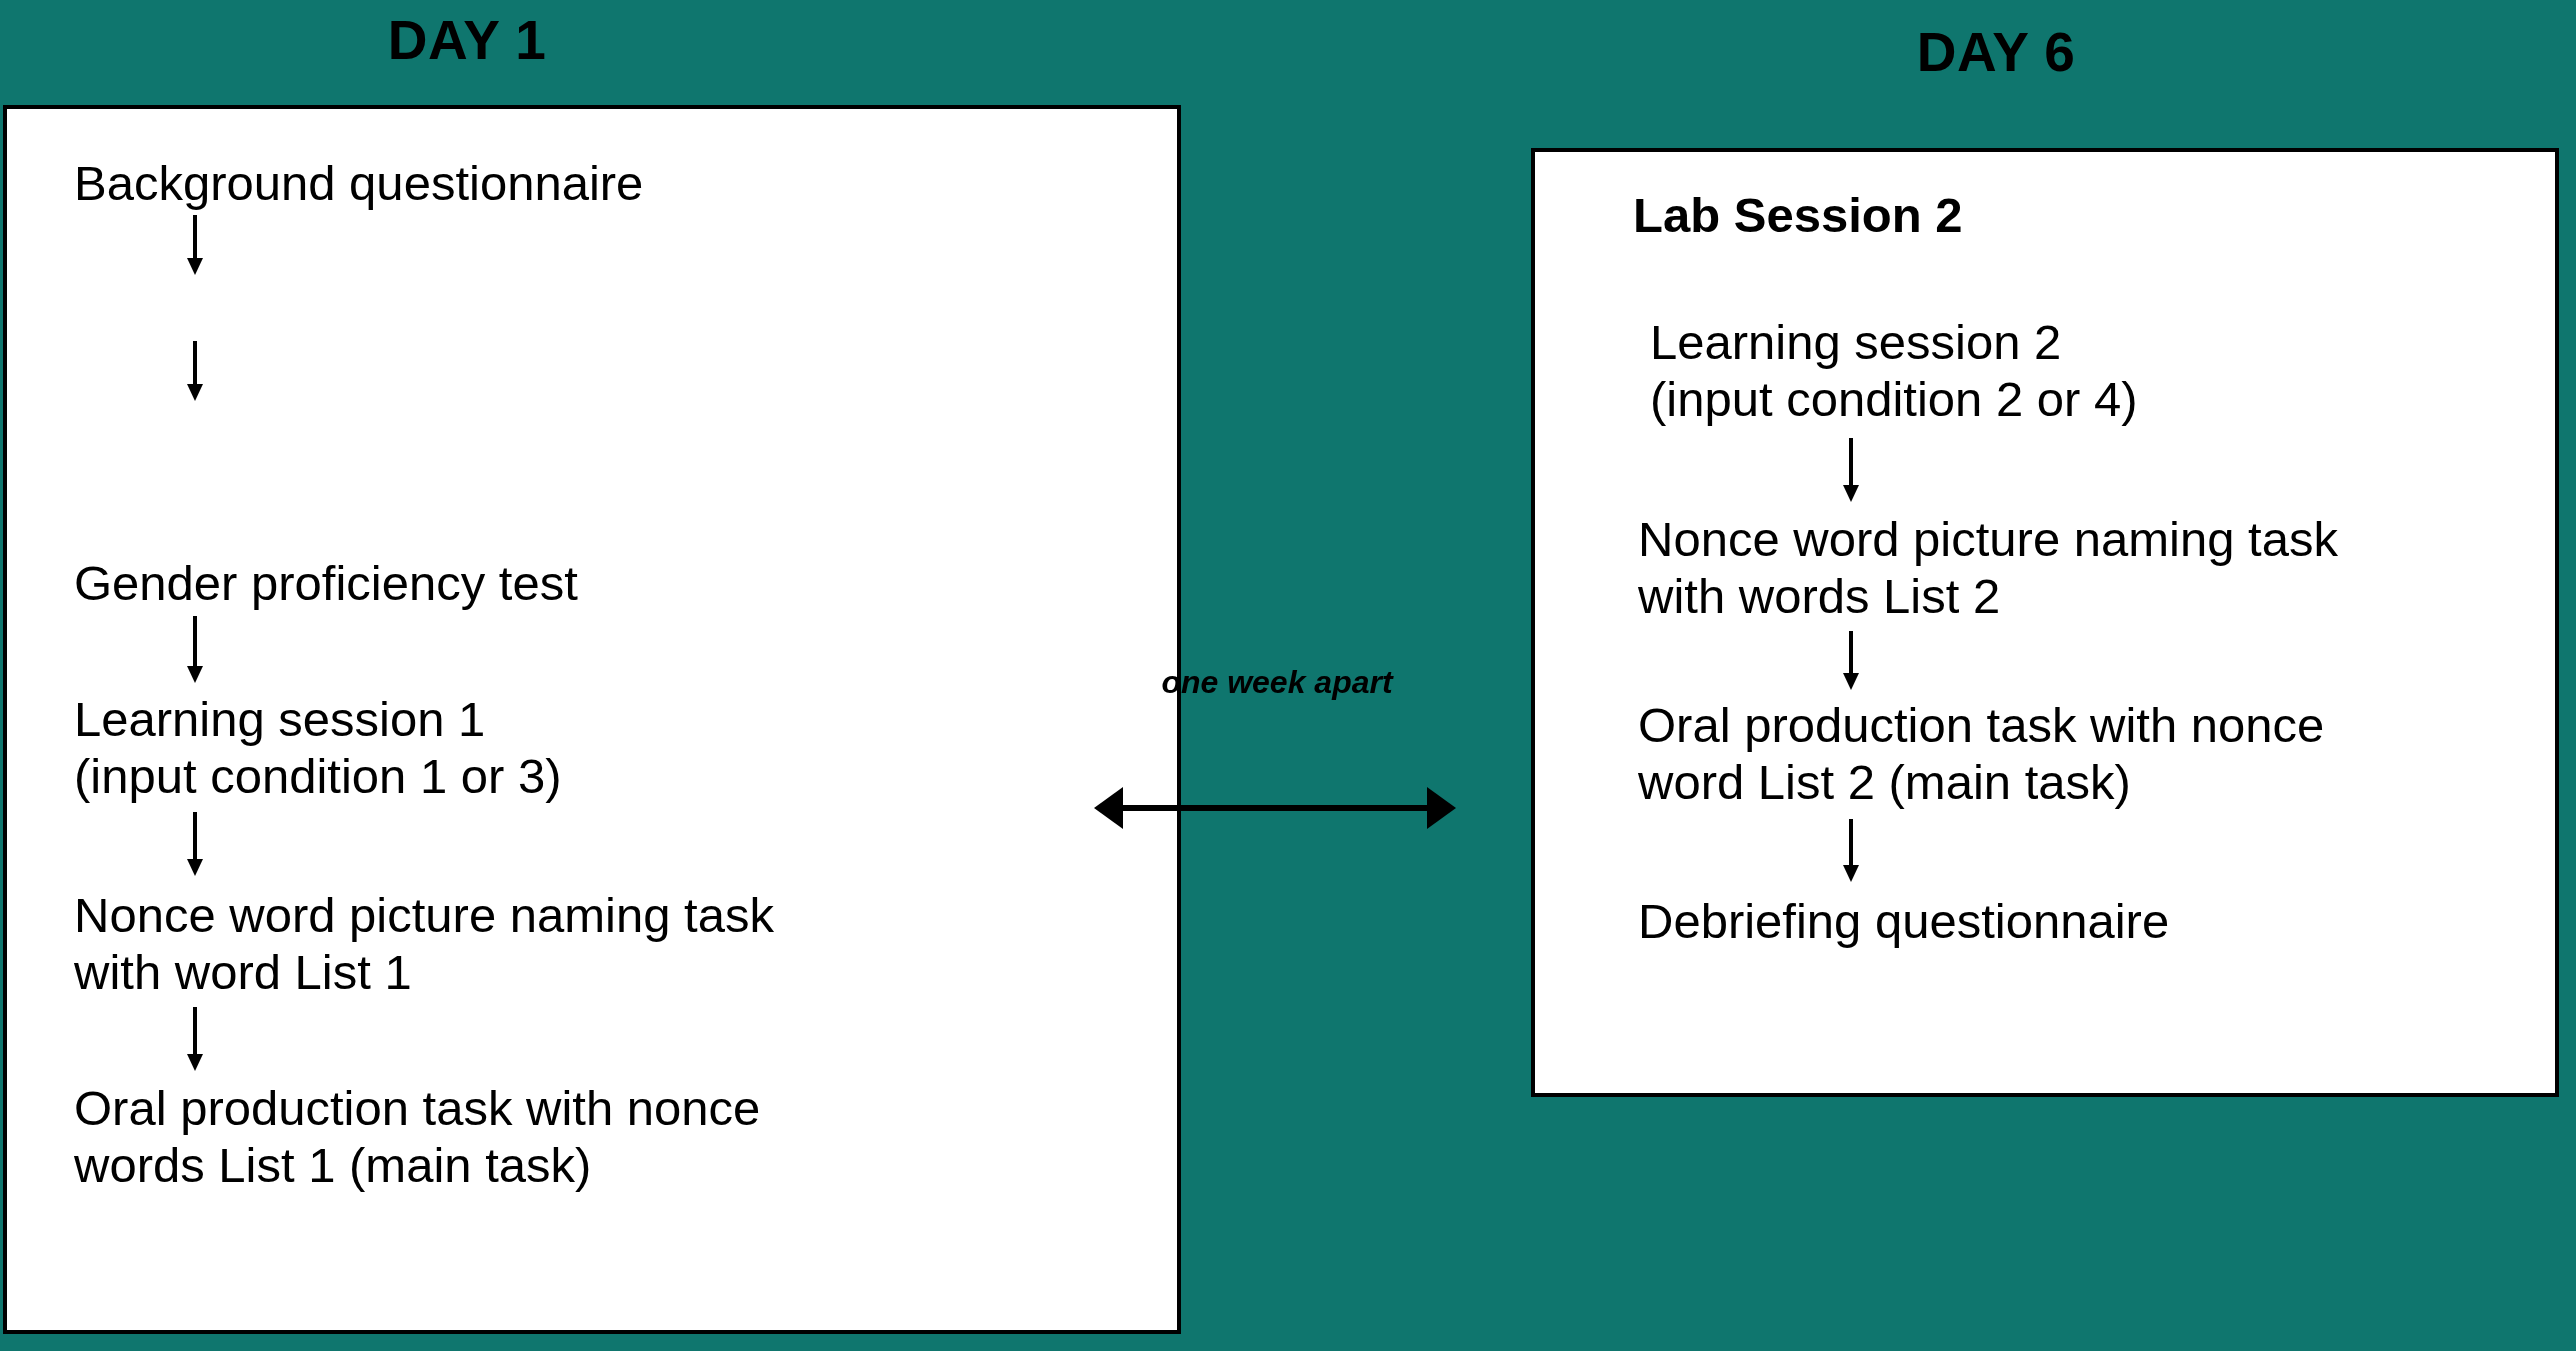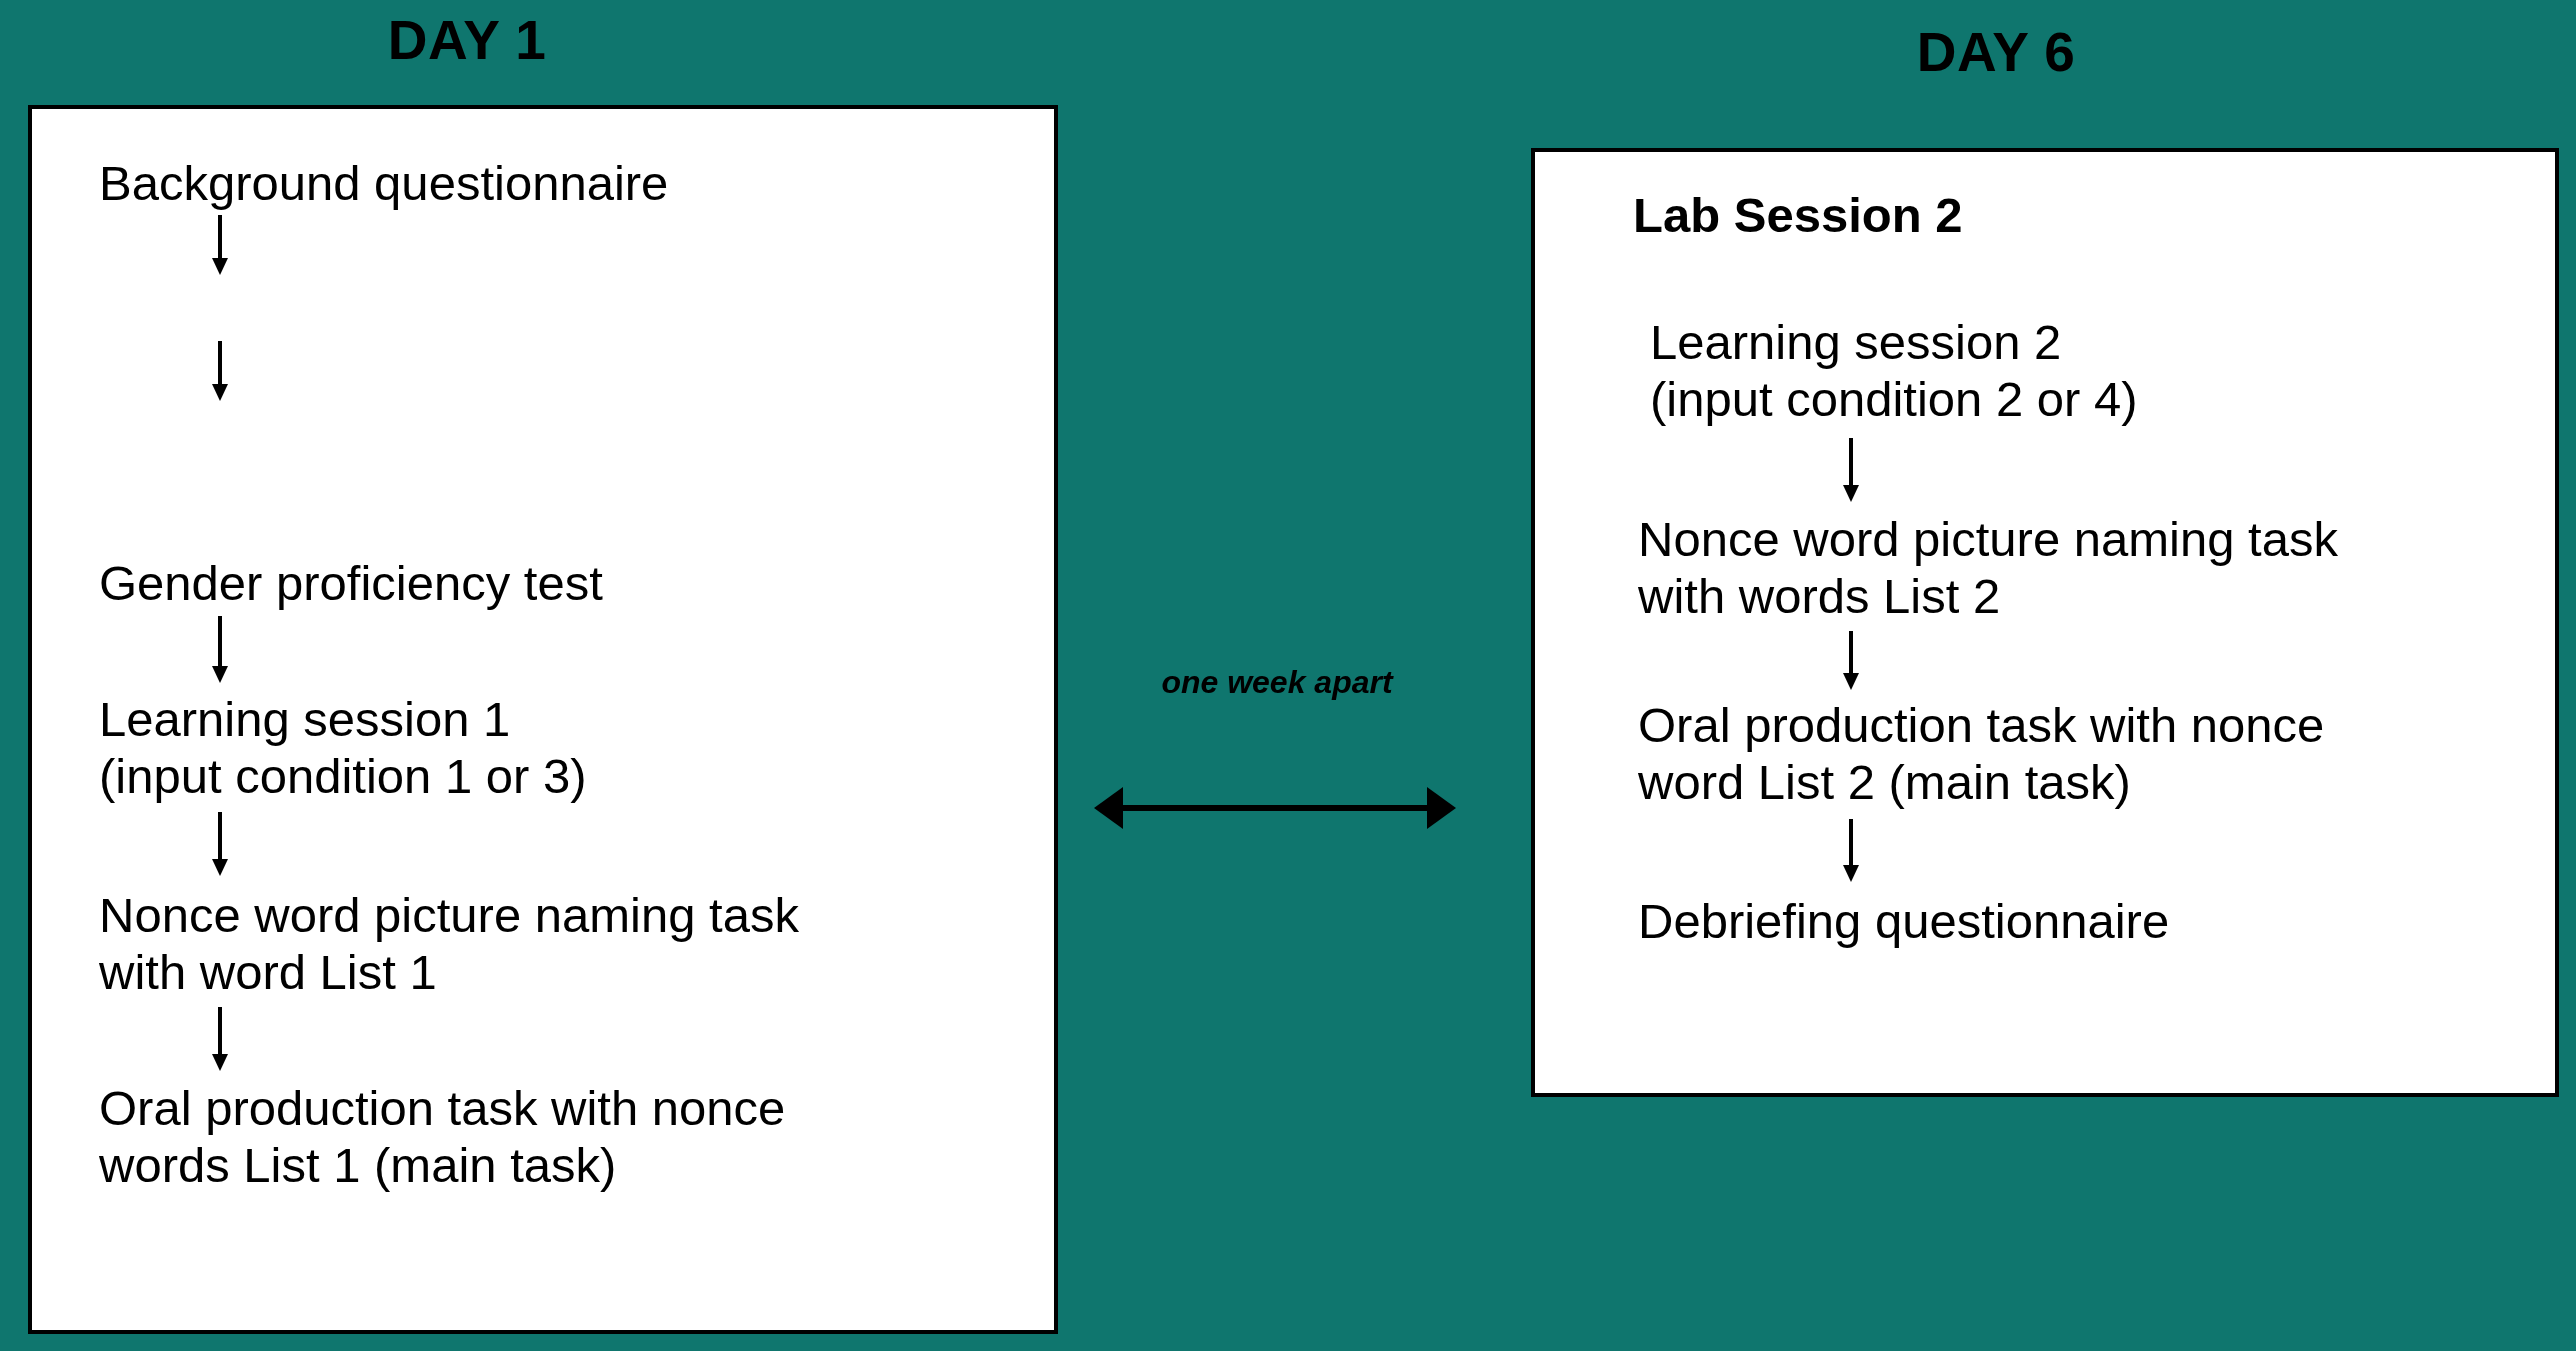--- a/index.html
+++ b/index.html
@@ -30,21 +30,21 @@
   #day1-heading { left: 0;    top: 13.3px;  width: 934px;  text-align: center; }
   #day2-heading { left: 1534px; top: 25px; width: 924px; text-align: center; }
 
   
   .day-box {
     position: absolute;
     border: 4.8px solid #000000;
     background: #ffffff;
     box-sizing: border-box;
   }
-  #day1-box { left: 28px;   top: 105px; width: 1030px; height: 1229px; }
+  #day1-box { left: 3px;   top: 105px; width: 1178px; height: 1229px; }
   #day2-box { left: 1531px; top: 148px; width: 1028px; height: 949px; }
 
   
   .step {
     position: absolute;
     font-size: 49px;
     line-height: 1.16;
     white-space: pre-line;
     color: #000;
   }

